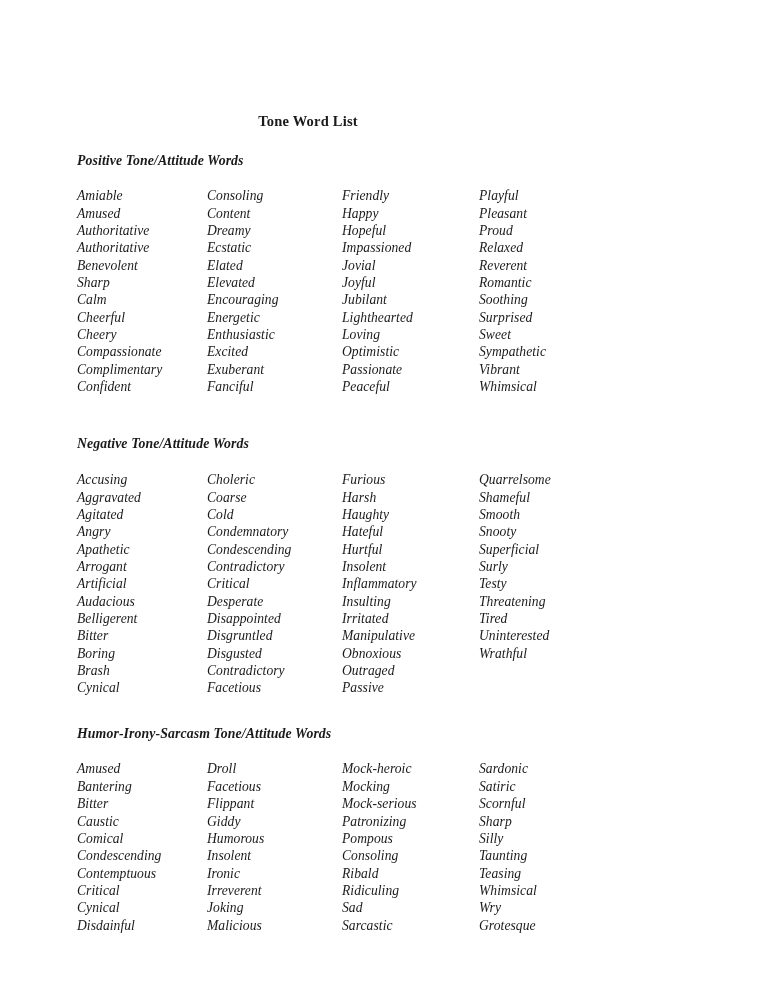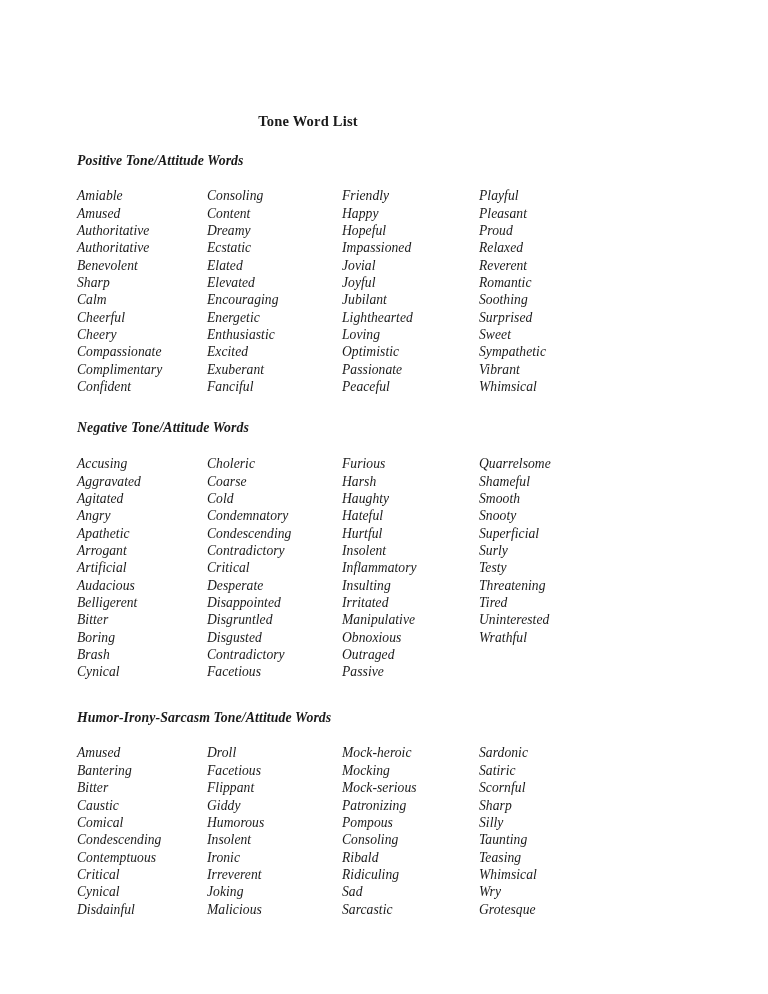--- a/index.html
+++ b/index.html
@@ -31,21 +31,21 @@
     letter-spacing: 0.2px;
     margin: 0;
     padding-top: 107px;
     line-height: 1;
   }
   .section {
     padding-left: 70px;
     font-style: italic;
   }
   .section-pos   { margin-top: 25px; }
-  .section-neg   { margin-top: 26px; }
+  .section-neg   { margin-top: 42px; }
   .section-humor { margin-top: 30px; }
 
   .section-header {
     font-weight: bold;
     font-size: 13.8px;
     line-height: 1;
     margin: 0;
     letter-spacing: 0.1px;
   }
   .word-grid {

